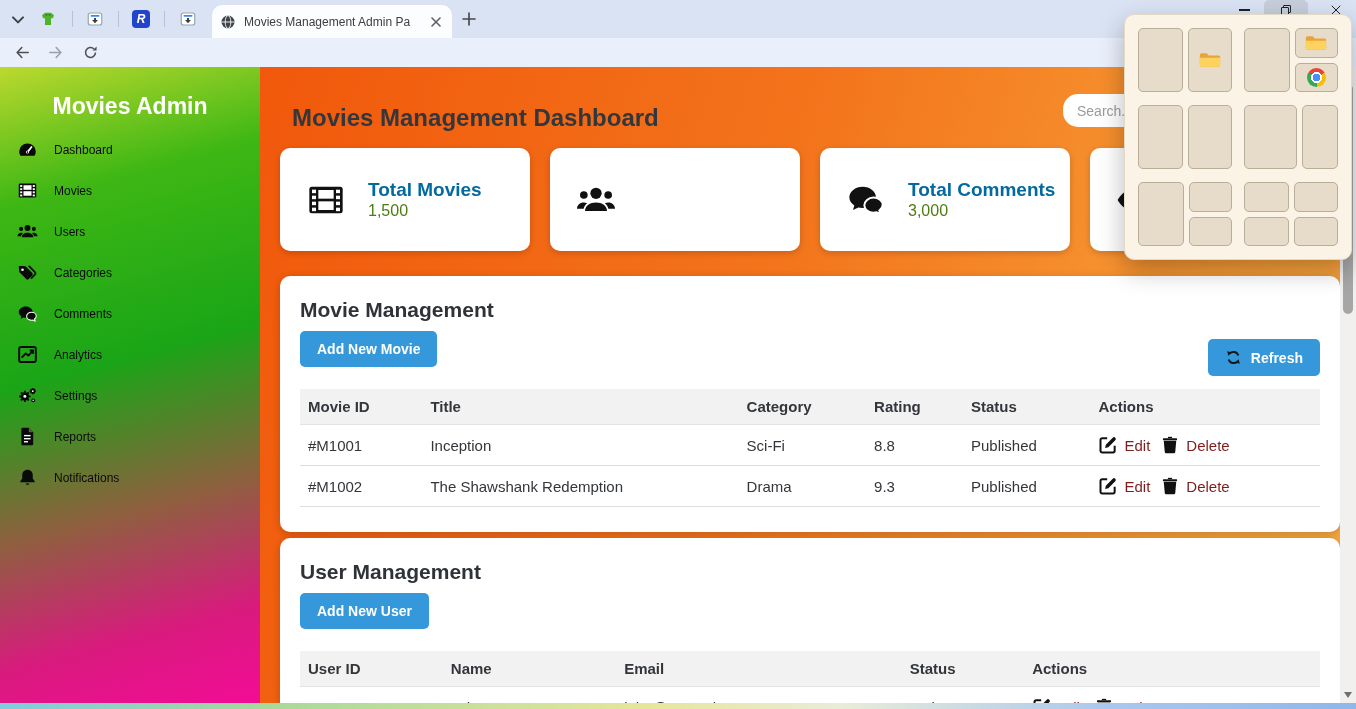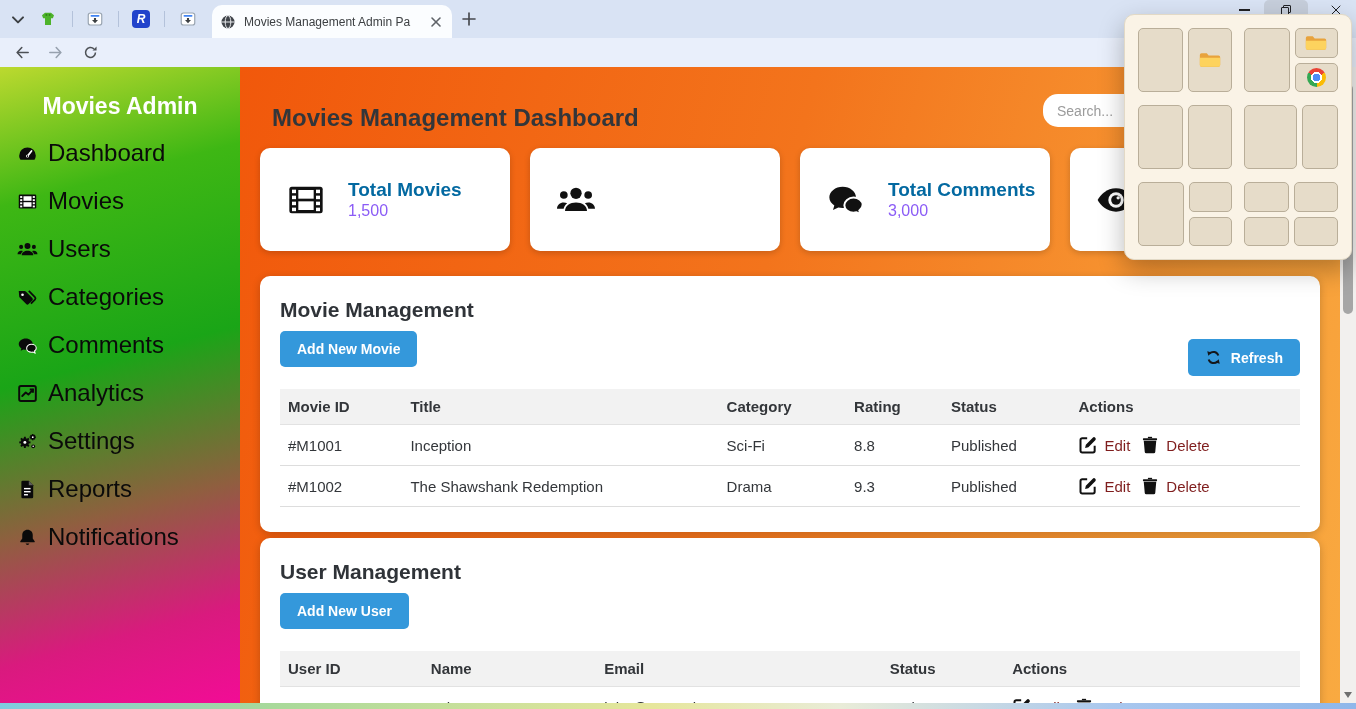--- a/index.html
+++ b/index.html
@@ -42,41 +42,41 @@
   .ic-back { left:14px; } .ic-fwd { left:47px; } .ic-reload { left:82px; }
   .omnibox { position:absolute; left:118px; top:40px; width:998px; height:25px; background:#fff;
     border-radius:13px; display:flex; align-items:center; padding:0 12px; }
   .chip { display:flex; align-items:center; gap:5px; padding-right:14px; }
   .chip-label { font-size:13px; color:#3c4043; }
   .url-text { font-size:13px; color:#202124; white-space:nowrap; }
 
   
   .viewport { position:absolute; left:0; top:67px; width:1356px; height:636px; overflow:hidden; display:flex; }
 
-  .sidebar { width:240px; height:100%; flex:none;
+  .sidebar { width:260px; height:100%; flex:none;
     background:linear-gradient(165deg,#bcd92f 0%,#3eb714 20%,#1aa517 46%,#8f5f3f 68%,#d91a7e 86%,#f20c96 100%); }
   .sb-title { margin:26px 0 0; text-align:center; color:#fff; font-size:23px; font-weight:bold; }
   .sb-menu { margin-top:9px; }
-  .sb-item { display:flex; align-items:center; gap:10px; padding:10px 0 10px 17px; font-size:24px; color:#0a0a0a; cursor:pointer; }
+  .sb-item { display:flex; align-items:center; gap:16px; padding:10px 0 10px 17px; font-size:12px; color:#0a0a0a; cursor:pointer; }
   .sb-ic { width:21px; height:21px; flex:none; }
 
   .main { flex:1; position:relative; height:100%;
     background:linear-gradient(105deg,#f1580b 0%,#f3741c 45%,#f79a35 80%,#f9ab42 100%); }
   .page-title { position:absolute; left:22px; top:27px; margin:10px; font-size:24px; font-weight:bold; color:#33363a; }
   .search { position:absolute; left:803px; top:27px; width:255px; height:33px; border:none; border-radius:15px;
     padding:0 14px; font-size:14px; color:#333; background:#fff; outline:none; }
   .search::placeholder { color:#9b9b9b; }
 
   .cards { position:absolute; left:20px; top:81px; width:1060px; display:grid; grid-template-columns:repeat(4,250px); gap:20px; }
   .card { height:103px; background:#fff; border-radius:10px; display:flex; align-items:center;
     padding-left:26px; box-shadow:0 2px 6px rgba(0,0,0,.18); }
   .card-ic { width:40px; height:40px; flex:none; }
   .card-text { margin-left:22px; }
   .card-label { font-size:19px; font-weight:bold; color:#0369a1; line-height:1.15; max-width:150px; }
-  .card-value { font-size:16px; color:#8b5cf6; margin-top:2px; }
+  .card-value { font-size:16px; color:#4d7c0f; margin-top:2px; }
 
   .panel { position:absolute; left:20px; width:1060px; background:#fff; border-radius:10px;
     box-shadow:0 2px 8px rgba(0,0,0,.2); padding:22px 20px; }
   .panel-movies { top:200px; height:256px;margin-top:9px; }
   .panel-users  { top:471px; height:330px; }
   .panel h2 { margin:0; font-size:21px; font-weight:bold; color:#2f3338; }
   .btn { display:inline-flex; align-items:center; gap:9px; background:#3498db; color:#fff; font-weight:bold;
     font-size:14px; border:none; border-radius:5px; padding:10px 17px; margin-top:9px; cursor:pointer;
     font-family:"Liberation Sans", sans-serif; }
   .btn-refresh { position:absolute; right:20px; top:54px; }

